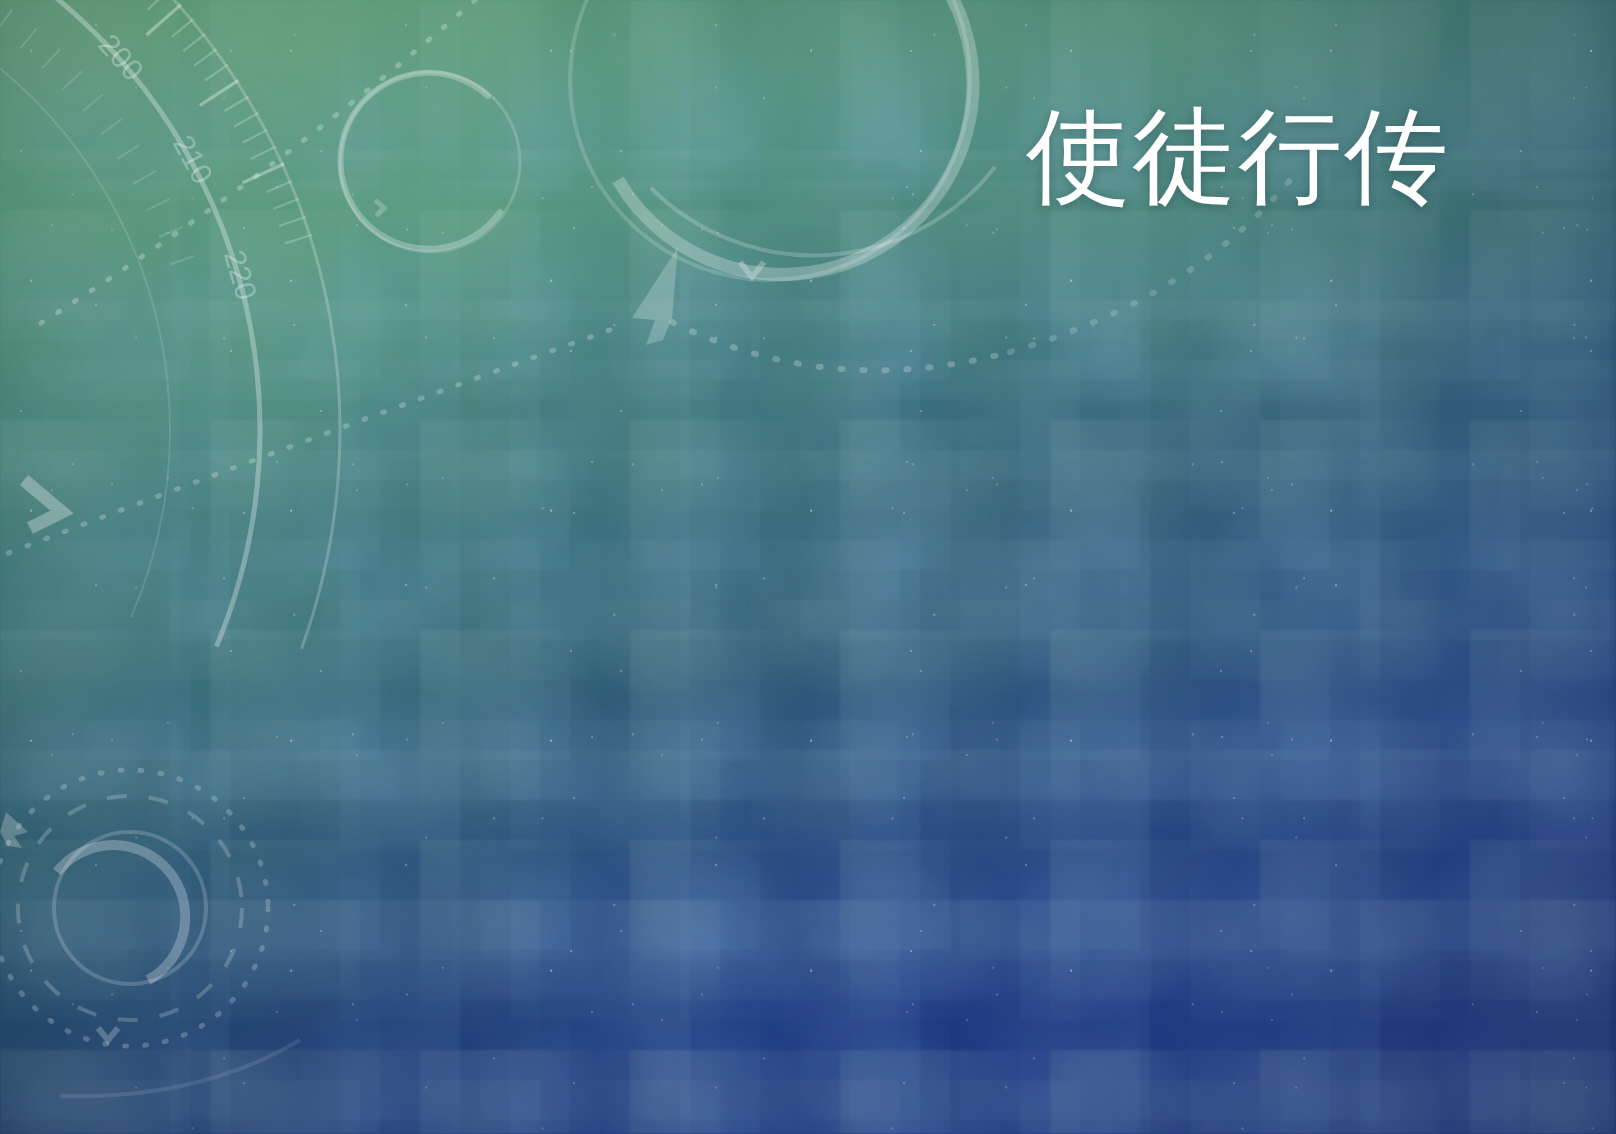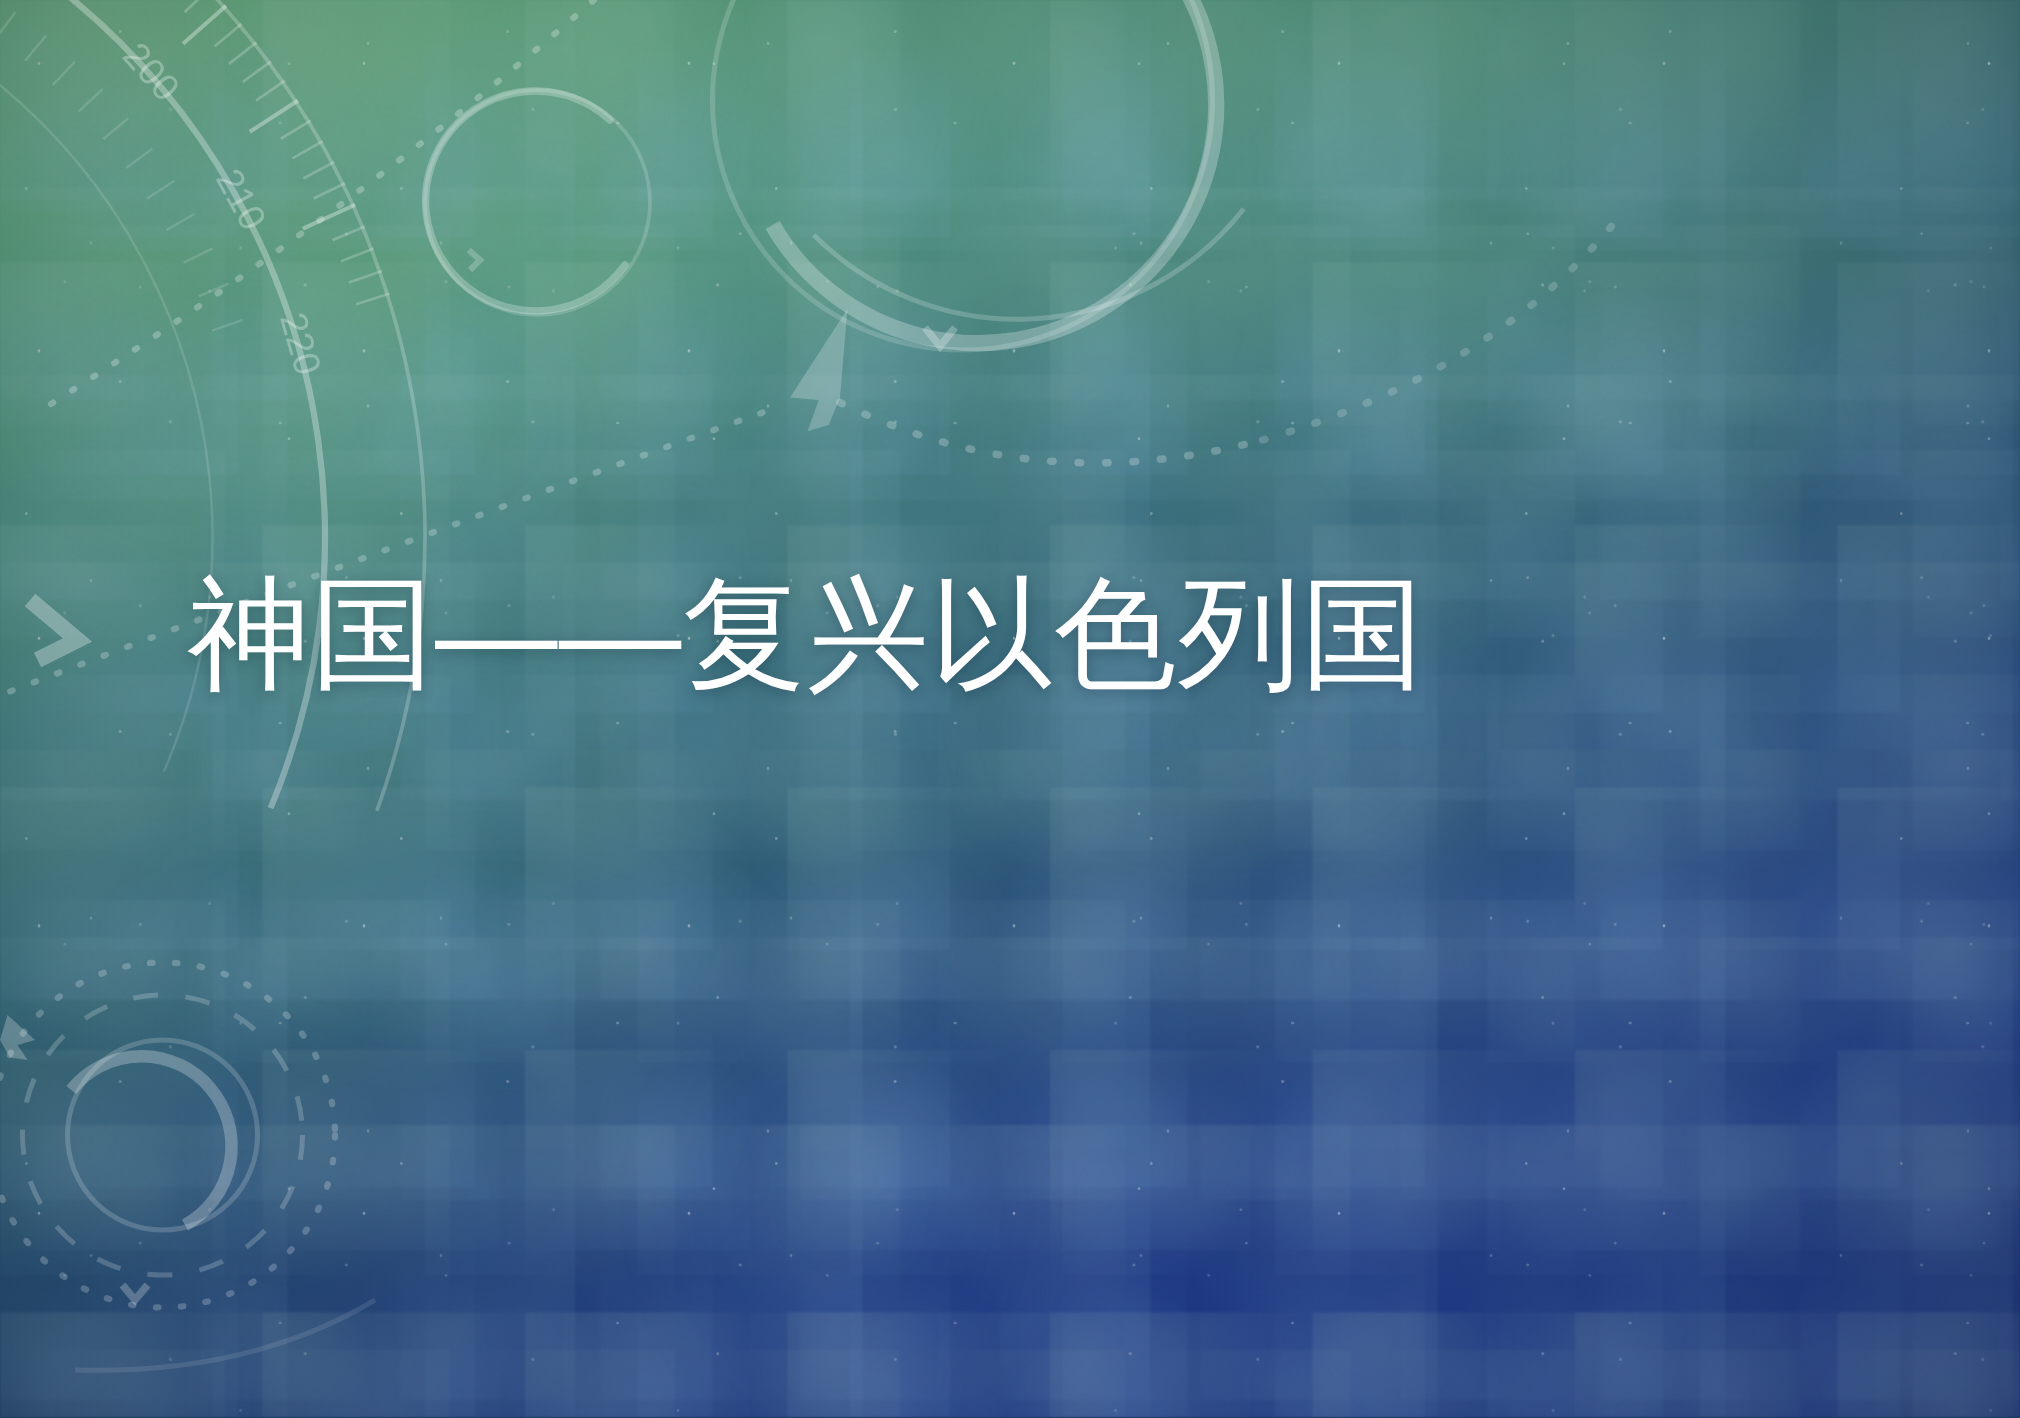--- a/index.html
+++ b/index.html
@@ -345,17 +345,17 @@
 
       <path d="M 6 812 L 28 832 L 14 836 L 22 848 L 8 846 L 0 832 Z" fill="rgba(255,255,255,0.24)"></path>
 
       <path d="M 98 1028 L 108 1040 L 118 1028" fill="none" stroke="rgba(255,255,255,0.24)" stroke-width="6"></path>
     </g>
 
     <path d="M 300 1040 Q 200 1100 60 1096" fill="none" stroke="rgba(255,255,255,0.10)" stroke-width="4"></path>
 
   </svg>
 
-
-  <div class="txt" id="main-heading">神国——复兴以色列国</div>
+  <div class="txt" id="doc-title">使徒行传</div>
+
 
 
 </div>
 
 </body></html>

